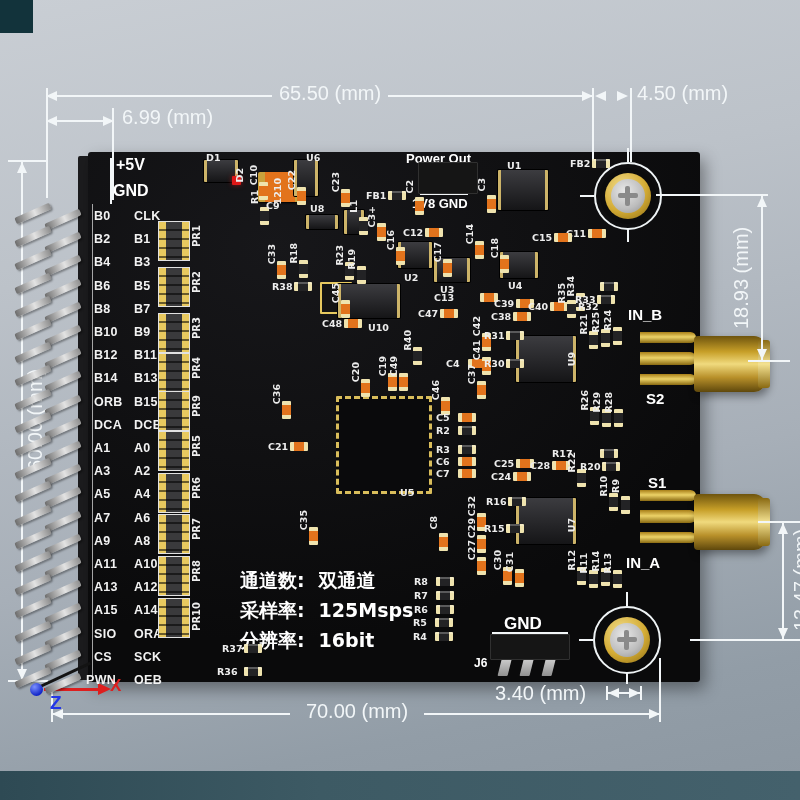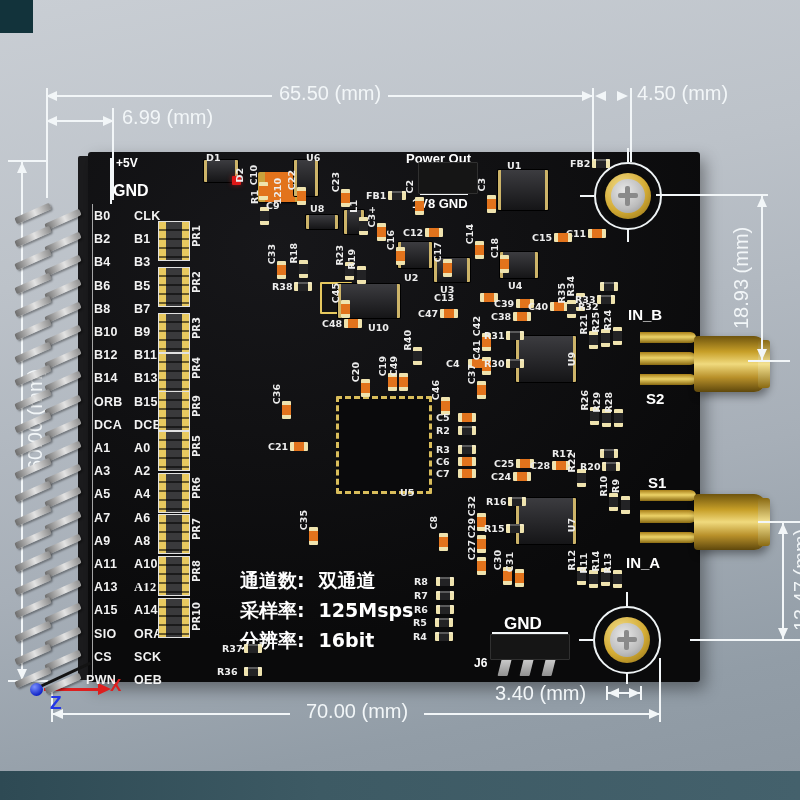--- a/index.html
+++ b/index.html
@@ -120,21 +120,21 @@
   <div class="dl" style="left:626px;top:672px;width:2px;height:12px;"></div>
   <div class="dl" style="left:579px;top:639px;width:14px;height:2px;"></div>
 
   <div class="jpin" style="left:500px;top:656px;"></div>
   <div class="jpin" style="left:522px;top:656px;"></div>
   <div class="jpin" style="left:544px;top:656px;"></div>
   <div class="mpin" style="left:428px;top:166px;width:8px;height:18px;"></div>
   <div class="mpin" style="left:452px;top:166px;width:8px;height:18px;"></div>
 
   <div class="dl" style="left:110px;top:158px;width:2px;height:46px;"></div>
-  <div class="boardtxt" style="left:116px;top:156px;font-size:12px;">+5V</div>
+  <div class="boardtxt" style="left:116px;top:156px;font-size:16px;">+5V</div>
   <div class="boardtxt" style="left:113px;top:182px;font-size:16px;">GND</div>
 
   <div class="boardtxt" style="left:406px;top:151px;font-size:13px;">Power Out</div>
   <div class="dl" style="left:420px;top:193px;width:48px;height:2px;"></div>
   <div class="boardtxt" style="left:412px;top:196px;font-size:13px;">1V8 GND</div>
 
   <div class="boardtxt" style="left:628px;top:306px;font-size:15px;">IN_B</div>
   <div class="boardtxt" style="left:646px;top:390px;font-size:15px;">S2</div>
   <div class="boardtxt" style="left:648px;top:474px;font-size:15px;">S1</div>
   <div class="boardtxt" style="left:626px;top:554px;font-size:15px;">IN_A</div>
@@ -292,21 +292,21 @@
     <div class="pin" style="left: 44px; top: 540.8px;"></div>
     <div class="pinlab" style="left: 94px; top: 533.8px;">A9</div>
     <div class="pinlab" style="left: 134px; top: 533.8px;">A8</div>
     <div class="pin" style="left: 14px; top: 558px;"></div>
     <div class="pin" style="left: 44px; top: 564px;"></div>
     <div class="pinlab" style="left: 94px; top: 557px;">A11</div>
     <div class="pinlab" style="left: 134px; top: 557px;">A10</div>
     <div class="pin" style="left: 14px; top: 581.2px;"></div>
     <div class="pin" style="left: 44px; top: 587.2px;"></div>
     <div class="pinlab" style="left: 94px; top: 580.2px;">A13</div>
-    <div class="pinlab" style="left: 134px; top: 580.2px; font-family: Liberation Serif, serif;">A12</div>
+    <div class="pinlab" style="left: 134px; top: 580.2px;">A12</div>
     <div class="pin" style="left: 14px; top: 604.4px;"></div>
     <div class="pin" style="left: 44px; top: 610.4px;"></div>
     <div class="pinlab" style="left: 94px; top: 603.4px;">A15</div>
     <div class="pinlab" style="left: 134px; top: 603.4px;">A14</div>
     <div class="pin" style="left: 14px; top: 627.6px;"></div>
     <div class="pin" style="left: 44px; top: 633.6px;"></div>
     <div class="pinlab" style="left: 94px; top: 626.6px;">SIO</div>
     <div class="pinlab" style="left: 134px; top: 626.6px;">ORA</div>
     <div class="pin" style="left: 14px; top: 650.8px;"></div>
     <div class="pin" style="left: 44px; top: 656.8px;"></div>

